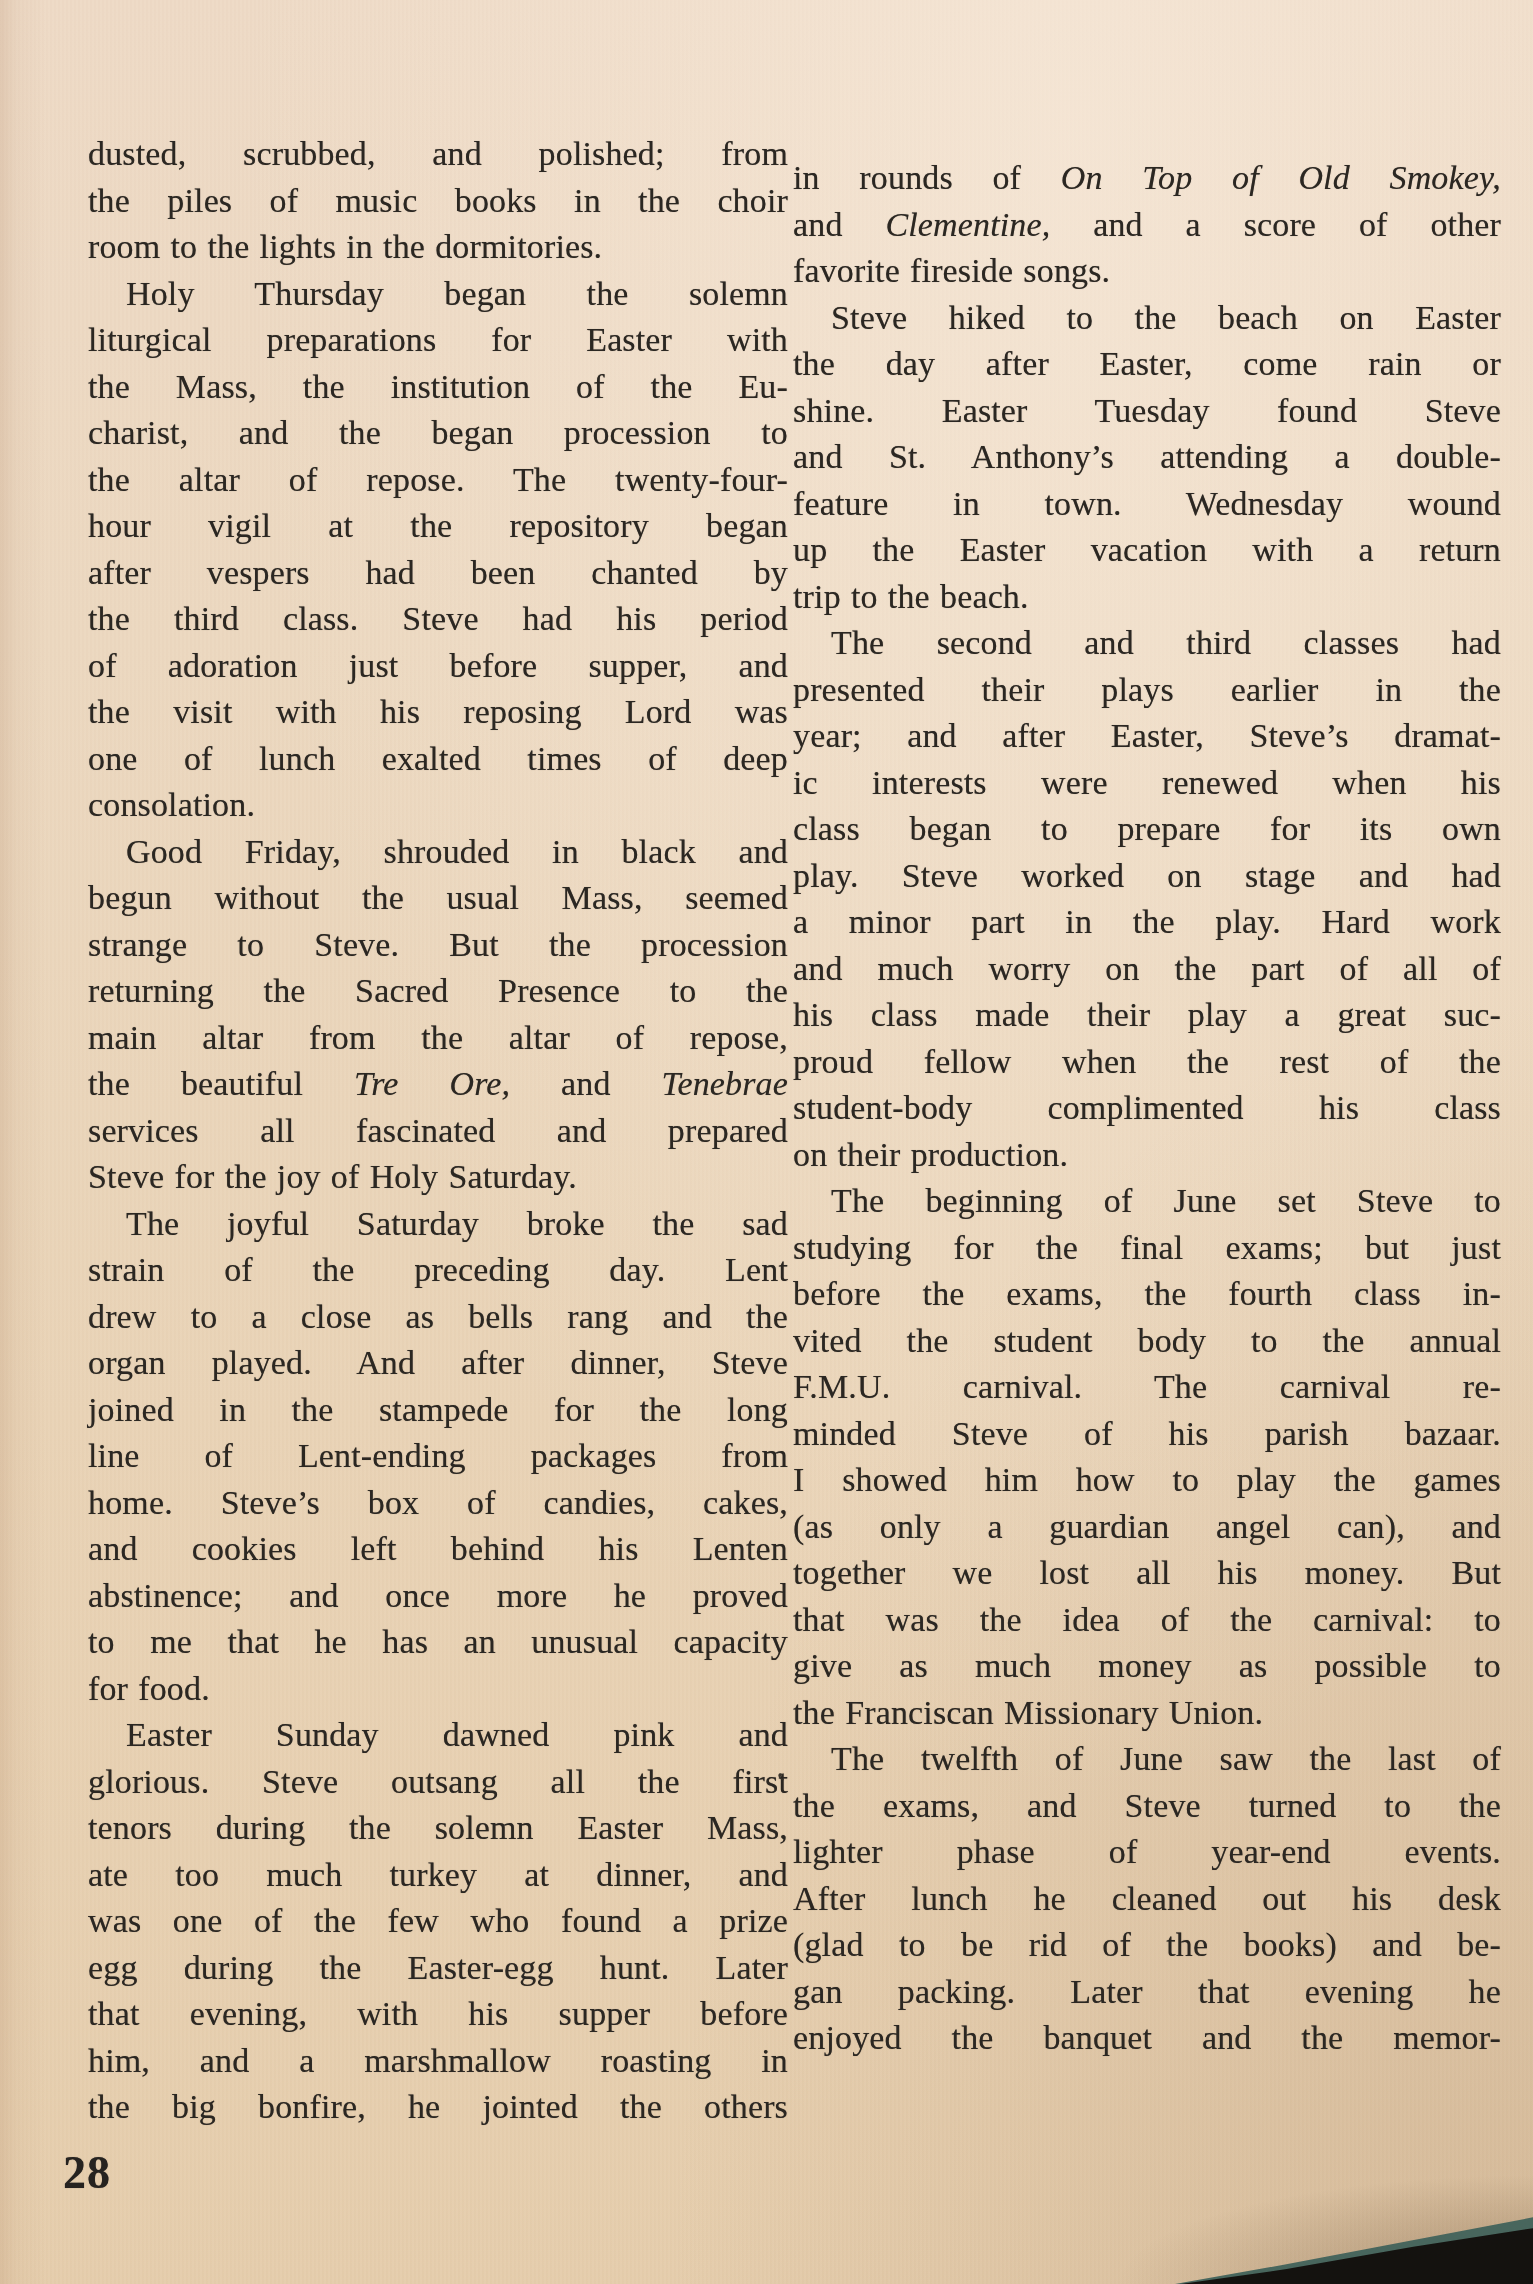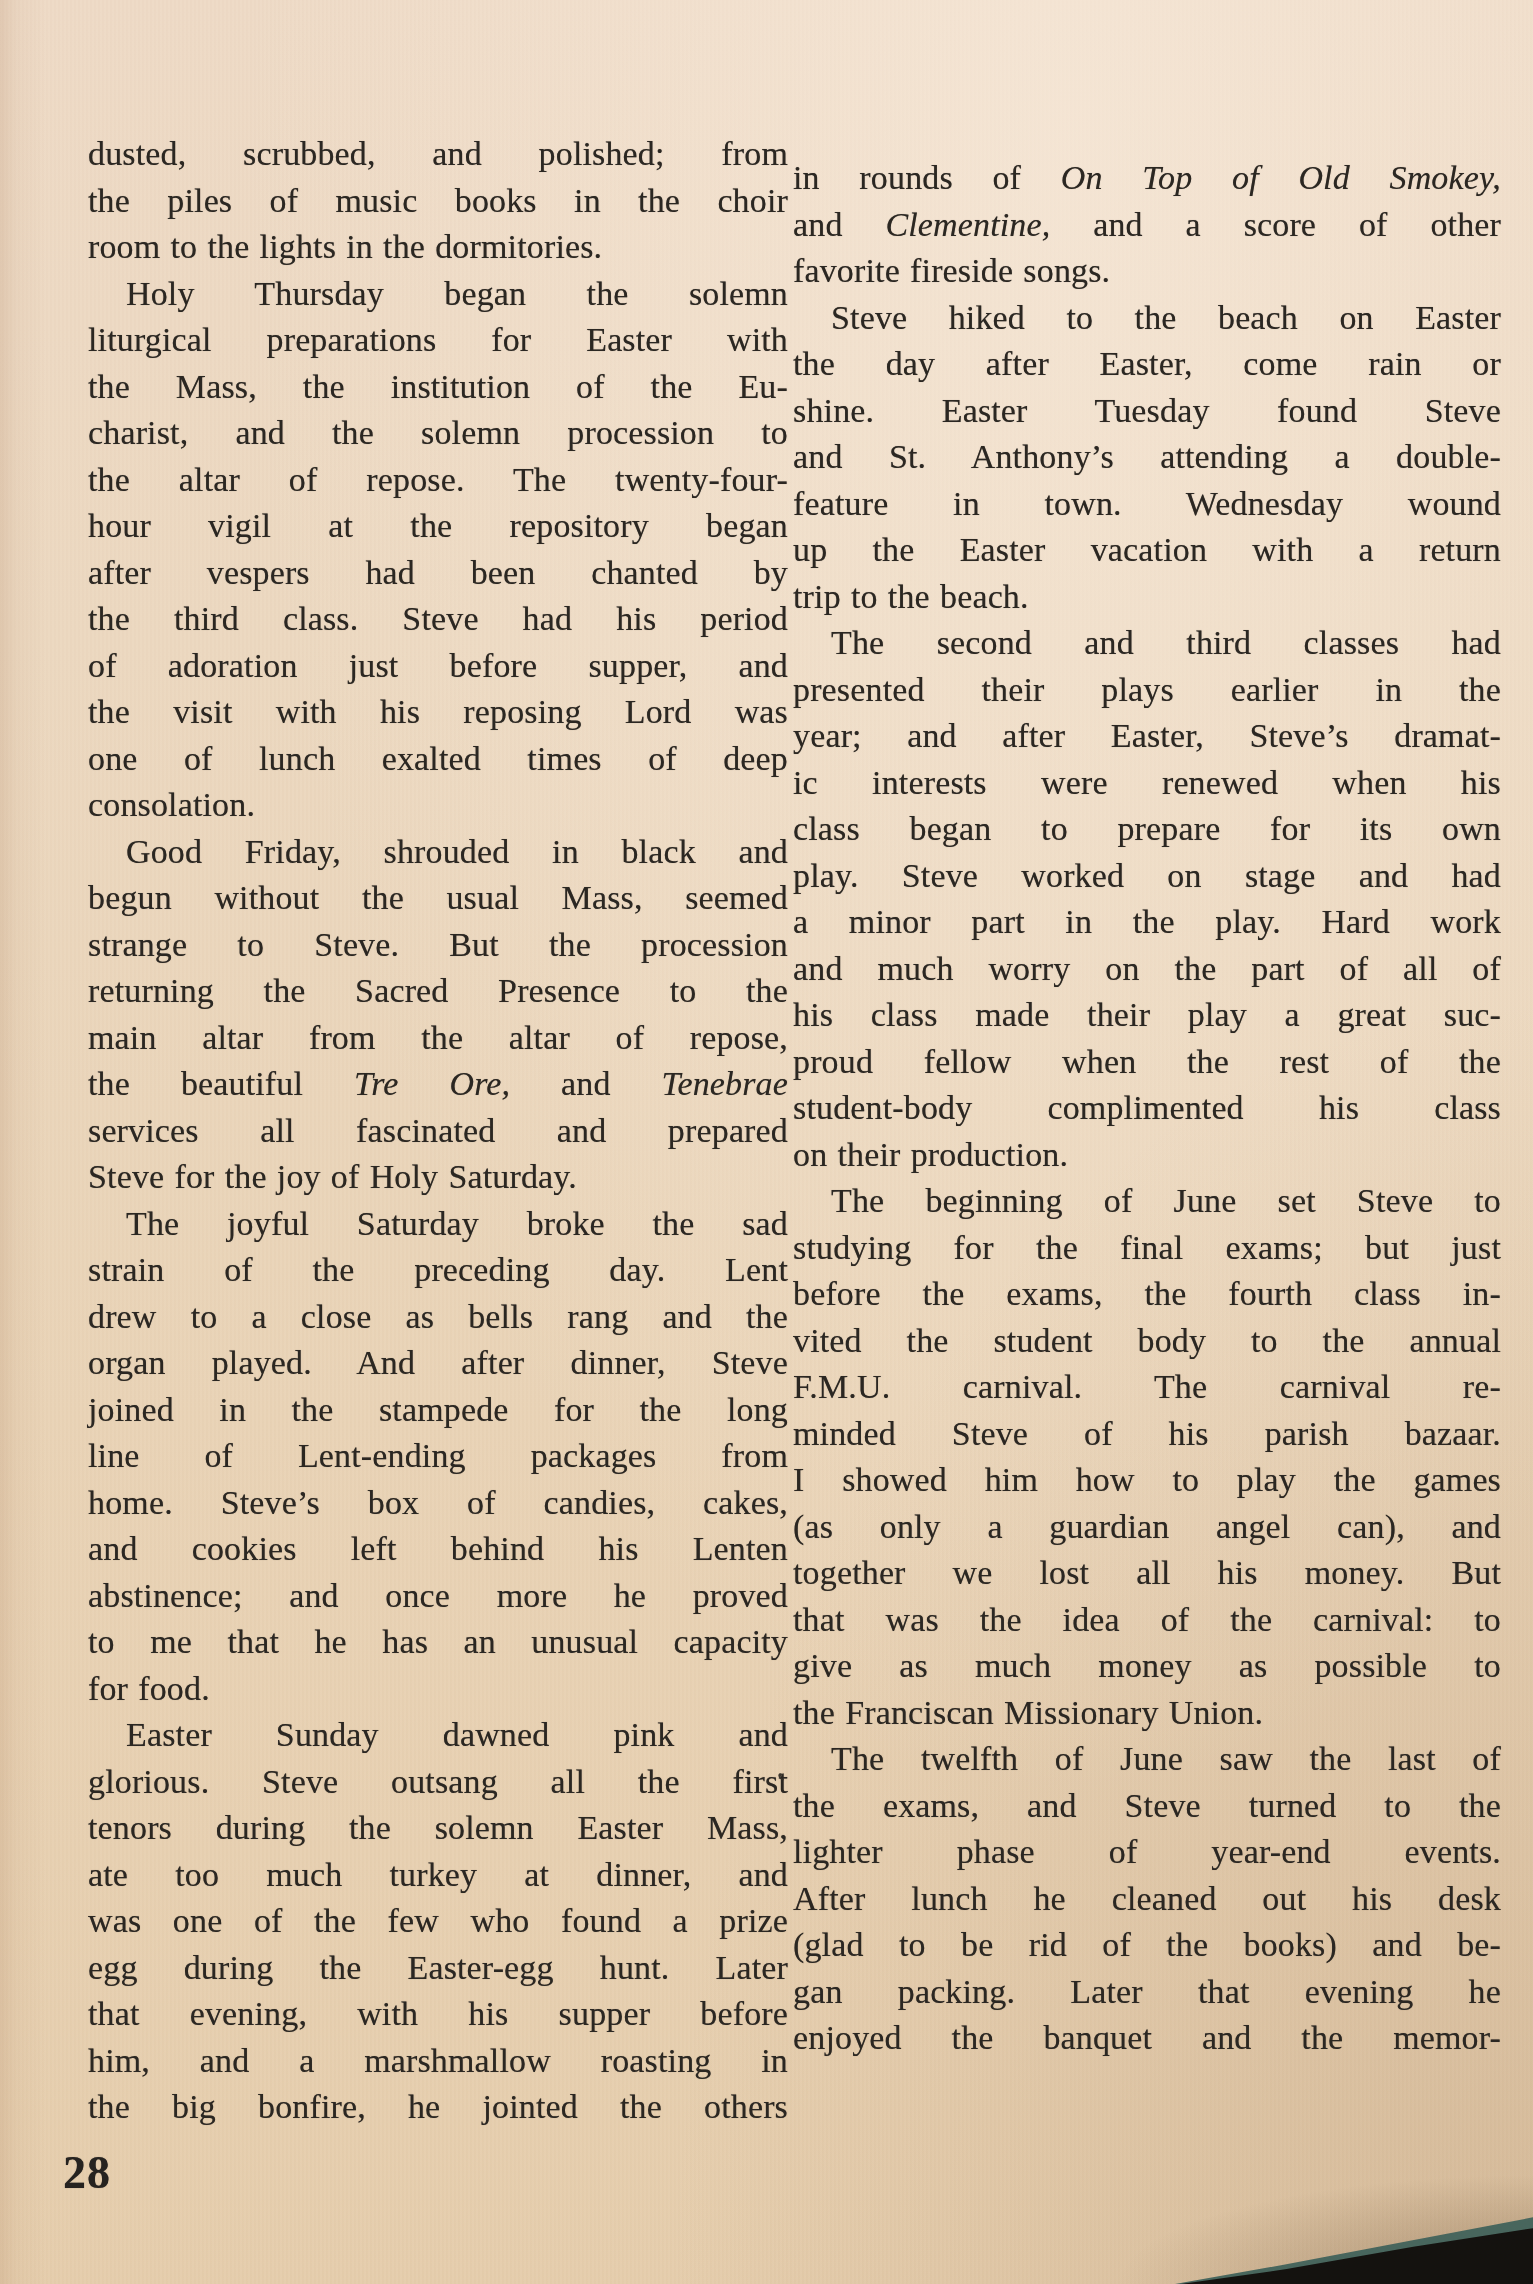--- a/index.html
+++ b/index.html
@@ -78,21 +78,21 @@
 </head>
 <body>
 
 <div id="col-left" class="column">
     <div class="line"><span>dusted, scrubbed, and polished; from</span></div>
     <div class="line"><span>the piles of music books in the choir</span></div>
     <div class="line pend"><span>room to the lights in the dormitories.</span></div>
     <div class="line indent"><span>Holy Thursday began the solemn</span></div>
     <div class="line"><span>liturgical preparations for Easter with</span></div>
     <div class="line"><span>the Mass, the institution of the Eu-</span></div>
-    <div class="line"><span>charist, and the solemn procession to</span></div>
+    <div class="line"><span>charist, and the began procession to</span></div>
     <div class="line"><span>the altar of repose. The twenty-four-</span></div>
     <div class="line"><span>hour vigil at the repository began</span></div>
     <div class="line"><span>after vespers had been chanted by</span></div>
     <div class="line"><span>the third class. Steve had his period</span></div>
     <div class="line"><span>of adoration just before supper, and</span></div>
     <div class="line"><span>the visit with his reposing Lord was</span></div>
     <div class="line"><span>one of lunch exalted times of deep</span></div>
     <div class="line pend"><span>consolation.</span></div>
     <div class="line indent"><span>Good Friday, shrouded in black and</span></div>
     <div class="line"><span>begun without the usual Mass, seemed</span></div>

